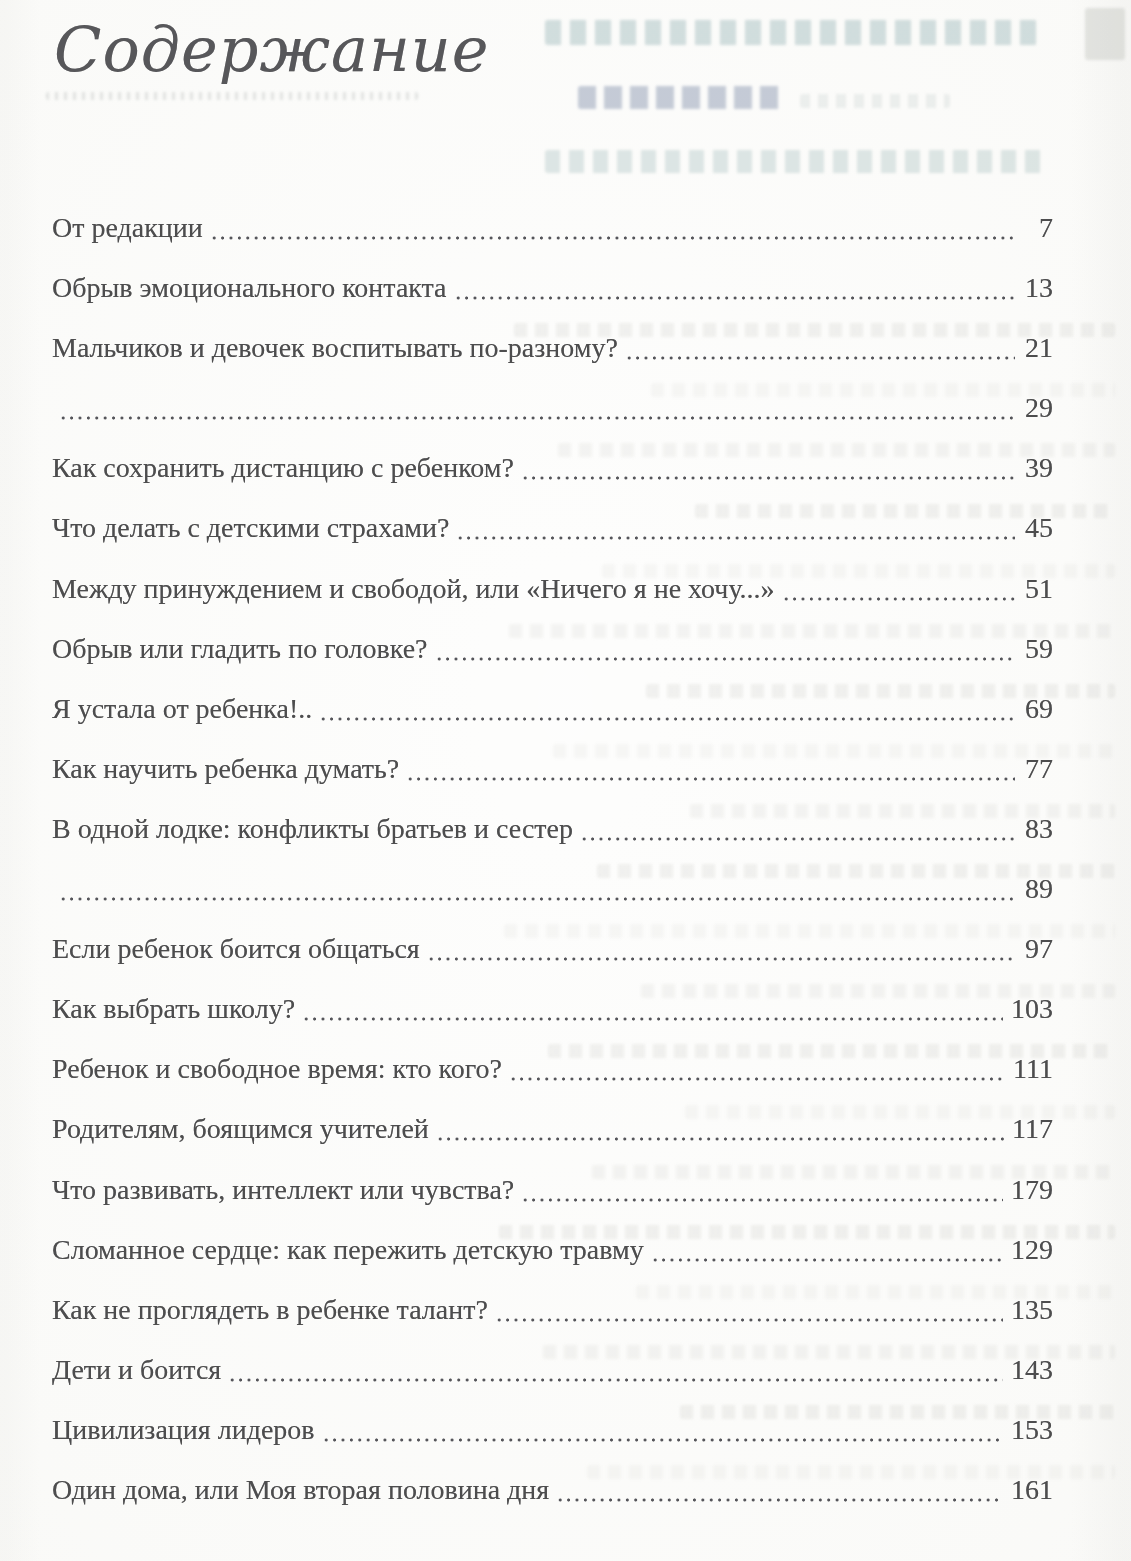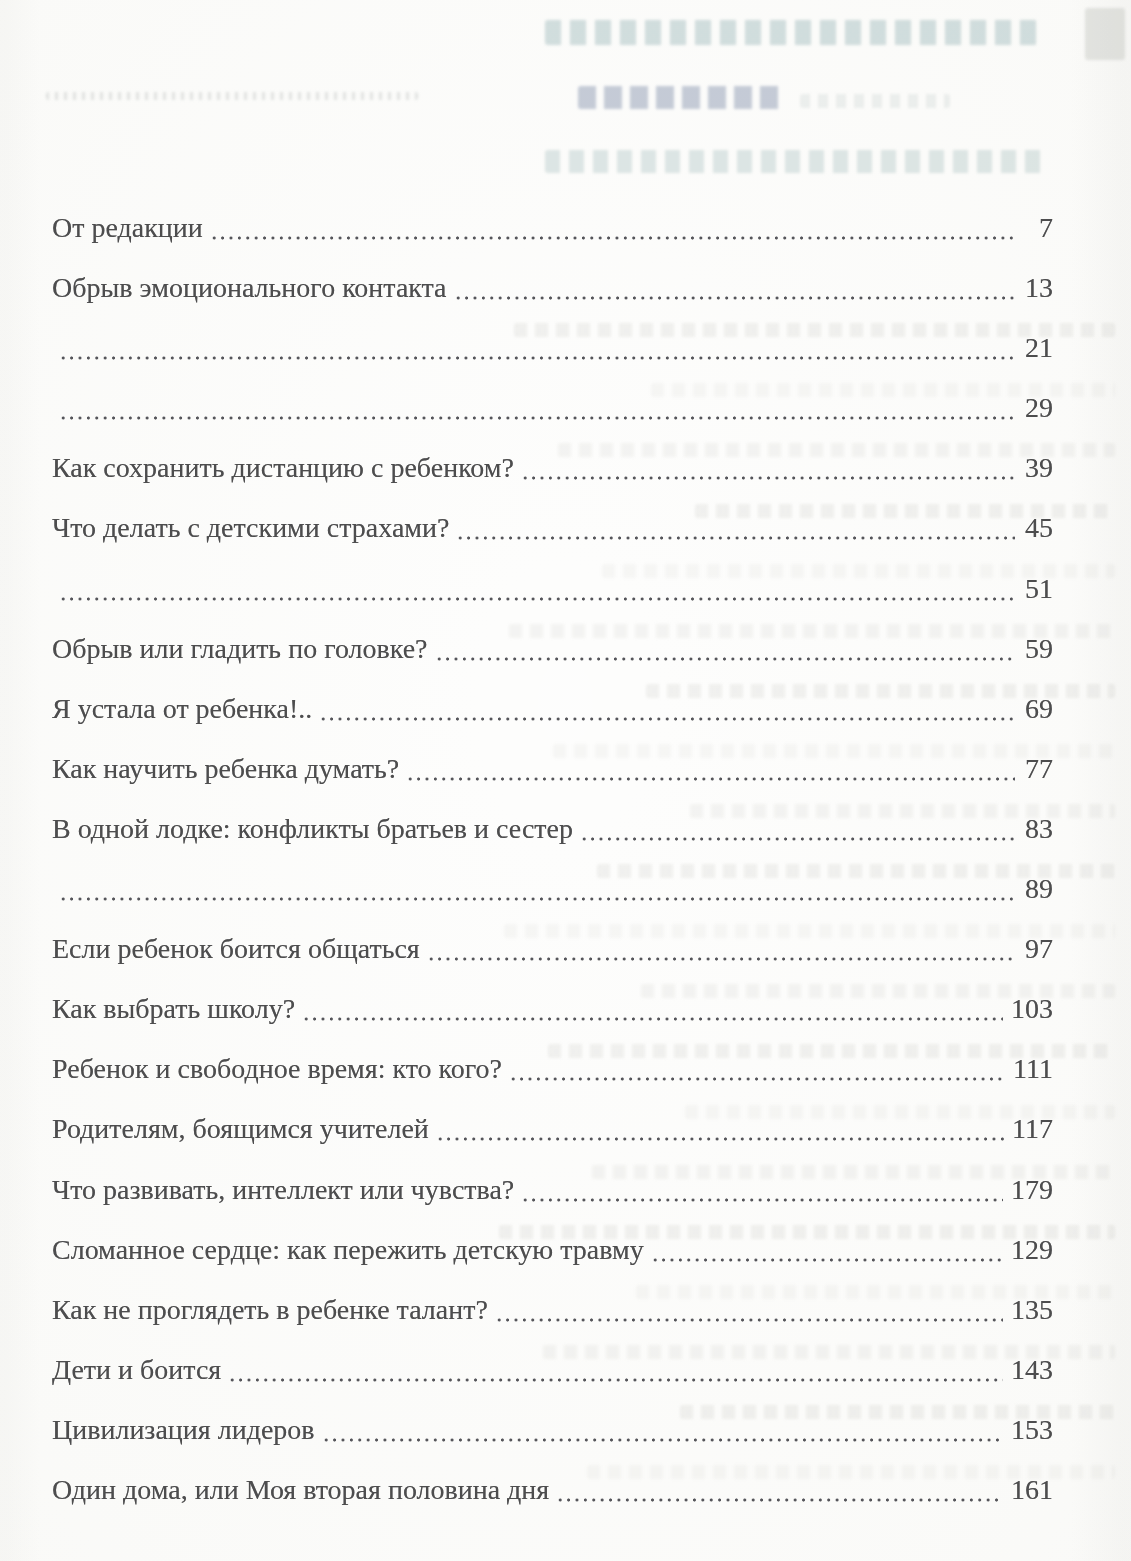--- a/index.html
+++ b/index.html
@@ -82,50 +82,53 @@
       <div class="ghost" style="left: 641px; top: 984.3px; width: 474px; height: 14px; background: repeating-linear-gradient(90deg, rgba(150, 150, 142, 0.094) 0px, rgba(150, 150, 142, 0.094) 13px, rgba(0, 0, 0, 0) 13px, rgba(0, 0, 0, 0) 21px);"></div>
       <div class="ghost" style="left: 548px; top: 1044.4px; width: 567px; height: 14px; background: repeating-linear-gradient(90deg, rgba(150, 150, 142, 0.12) 0px, rgba(150, 150, 142, 0.12) 13px, rgba(0, 0, 0, 0) 13px, rgba(0, 0, 0, 0) 21px);"></div>
       <div class="ghost" style="left: 685px; top: 1104.5px; width: 430px; height: 14px; background: repeating-linear-gradient(90deg, rgba(150, 150, 142, 0.07) 0px, rgba(150, 150, 142, 0.07) 13px, rgba(0, 0, 0, 0) 13px, rgba(0, 0, 0, 0) 21px);"></div>
       <div class="ghost" style="left: 592px; top: 1164.6px; width: 523px; height: 14px; background: repeating-linear-gradient(90deg, rgba(150, 150, 142, 0.094) 0px, rgba(150, 150, 142, 0.094) 13px, rgba(0, 0, 0, 0) 13px, rgba(0, 0, 0, 0) 21px);"></div>
       <div class="ghost" style="left: 499px; top: 1224.7px; width: 616px; height: 14px; background: repeating-linear-gradient(90deg, rgba(150, 150, 142, 0.12) 0px, rgba(150, 150, 142, 0.12) 13px, rgba(0, 0, 0, 0) 13px, rgba(0, 0, 0, 0) 21px);"></div>
       <div class="ghost" style="left: 636px; top: 1284.8px; width: 479px; height: 14px; background: repeating-linear-gradient(90deg, rgba(150, 150, 142, 0.07) 0px, rgba(150, 150, 142, 0.07) 13px, rgba(0, 0, 0, 0) 13px, rgba(0, 0, 0, 0) 21px);"></div>
       <div class="ghost" style="left: 543px; top: 1344.9px; width: 572px; height: 14px; background: repeating-linear-gradient(90deg, rgba(150, 150, 142, 0.094) 0px, rgba(150, 150, 142, 0.094) 13px, rgba(0, 0, 0, 0) 13px, rgba(0, 0, 0, 0) 21px);"></div>
       <div class="ghost" style="left: 680px; top: 1405px; width: 435px; height: 14px; background: repeating-linear-gradient(90deg, rgba(150, 150, 142, 0.12) 0px, rgba(150, 150, 142, 0.12) 13px, rgba(0, 0, 0, 0) 13px, rgba(0, 0, 0, 0) 21px);"></div>
       <div class="ghost" style="left: 587px; top: 1465.1px; width: 528px; height: 14px; background: repeating-linear-gradient(90deg, rgba(150, 150, 142, 0.07) 0px, rgba(150, 150, 142, 0.07) 13px, rgba(0, 0, 0, 0) 13px, rgba(0, 0, 0, 0) 21px);"></div>
     </div>
+  <h1 class="title">Содержание</h1>
   <div class="toc">
       <div class="row">
         <span class="t">От редакции</span>
         <span class="leader"></span>
         <span class="num">7</span>
       </div>
       <div class="row">
         <span class="t">Обрыв эмоционального контакта</span>
         <span class="leader"></span>
         <span class="num">13</span>
       </div>
       <div class="row">
+        <span class="t">Мальчиков и девочек воспитывать по-разному?</span>
         <span class="leader"></span>
         <span class="num">21</span>
       </div>
       <div class="row">
         <span class="leader"></span>
         <span class="num">29</span>
       </div>
       <div class="row">
         <span class="t">Как сохранить дистанцию с ребенком?</span>
         <span class="leader"></span>
         <span class="num">39</span>
       </div>
       <div class="row">
         <span class="t">Что делать с детскими страхами?</span>
         <span class="leader"></span>
         <span class="num">45</span>
       </div>
       <div class="row">
+        <span class="t">Между принуждением и свободой, или «Ничего я не хочу...»</span>
         <span class="leader"></span>
         <span class="num">51</span>
       </div>
       <div class="row">
         <span class="t">Обрыв или гладить по головке?</span>
         <span class="leader"></span>
         <span class="num">59</span>
       </div>
       <div class="row">
         <span class="t">Я устала от ребенка!..</span>

